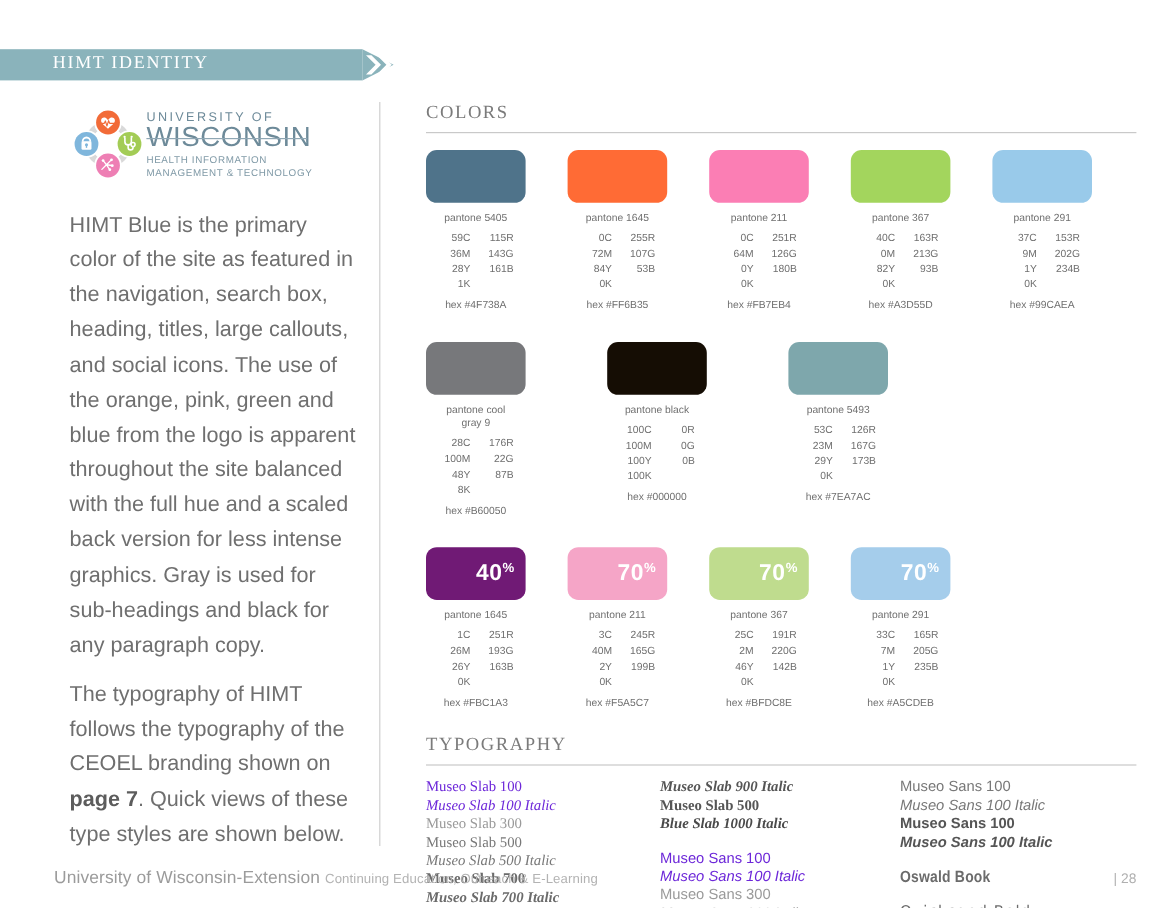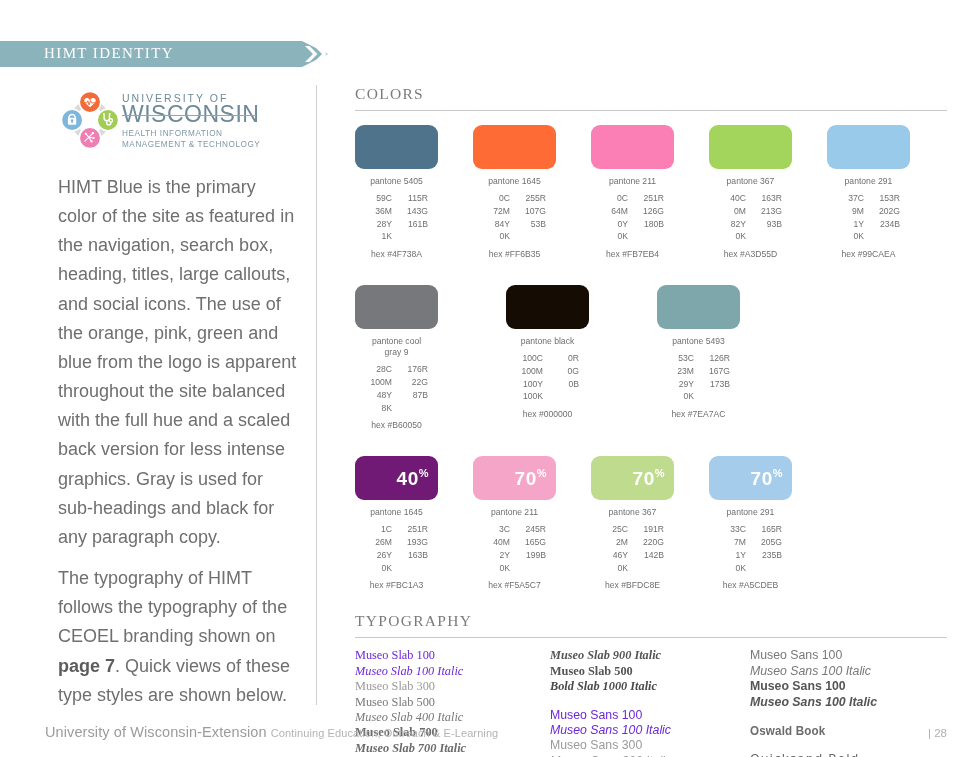--- a/index.html
+++ b/index.html
@@ -359,29 +359,29 @@
     <div style="height:22px"></div>
     <div class="sec-head">TYPOGRAPHY</div>
     <div class="sec-rule"></div>
 
     <div class="typo-wrap">
       <div class="typo-col c1" id="typo-c1">
           <div class="typo-line"><span class="slab w100">Museo Slab 100</span></div>
           <div class="typo-line"><span class="slab w100 ital">Museo Slab 100 Italic</span></div>
           <div class="typo-line"><span class="slab w300">Museo Slab 300</span></div>
           <div class="typo-line"><span class="slab w500">Museo Slab 500</span></div>
-          <div class="typo-line"><span class="slab w500 ital">Museo Slab 400 Italic</span></div>
+          <div class="typo-line"><span class="slab w500 ital">Museo Slab 500 Italic</span></div>
           <div class="typo-line"><span class="slab w700">Museo Slab 700</span></div>
           <div class="typo-line"><span class="slab w700 ital">Museo Slab 700 Italic</span></div>
         </div>
       <div class="typo-col c2">
         <div id="typo-c2a">
             <div class="typo-line"><span class="slab w900 ital">Museo Slab 900 Italic</span></div>
             <div class="typo-line"><span class="slab w900">Museo Slab 500</span></div>
-            <div class="typo-line"><span class="slab w1000 ital">Bold Slab 1000 Italic</span></div>
+            <div class="typo-line"><span class="slab w1000 ital">Blue Slab 1000 Italic</span></div>
           </div>
         <div class="typo-gap"></div>
         <div id="typo-c2b">
             <div class="typo-line"><span class="sans w100">Museo Sans 100</span></div>
             <div class="typo-line"><span class="sans w100 ital">Museo Sans 100 Italic</span></div>
             <div class="typo-line"><span class="sans w300">Museo Sans 300</span></div>
             <div class="typo-line"><span class="sans w300 ital">Museo Sans 300 Italic</span></div>
           </div>
       </div>
       <div class="typo-col c3">

